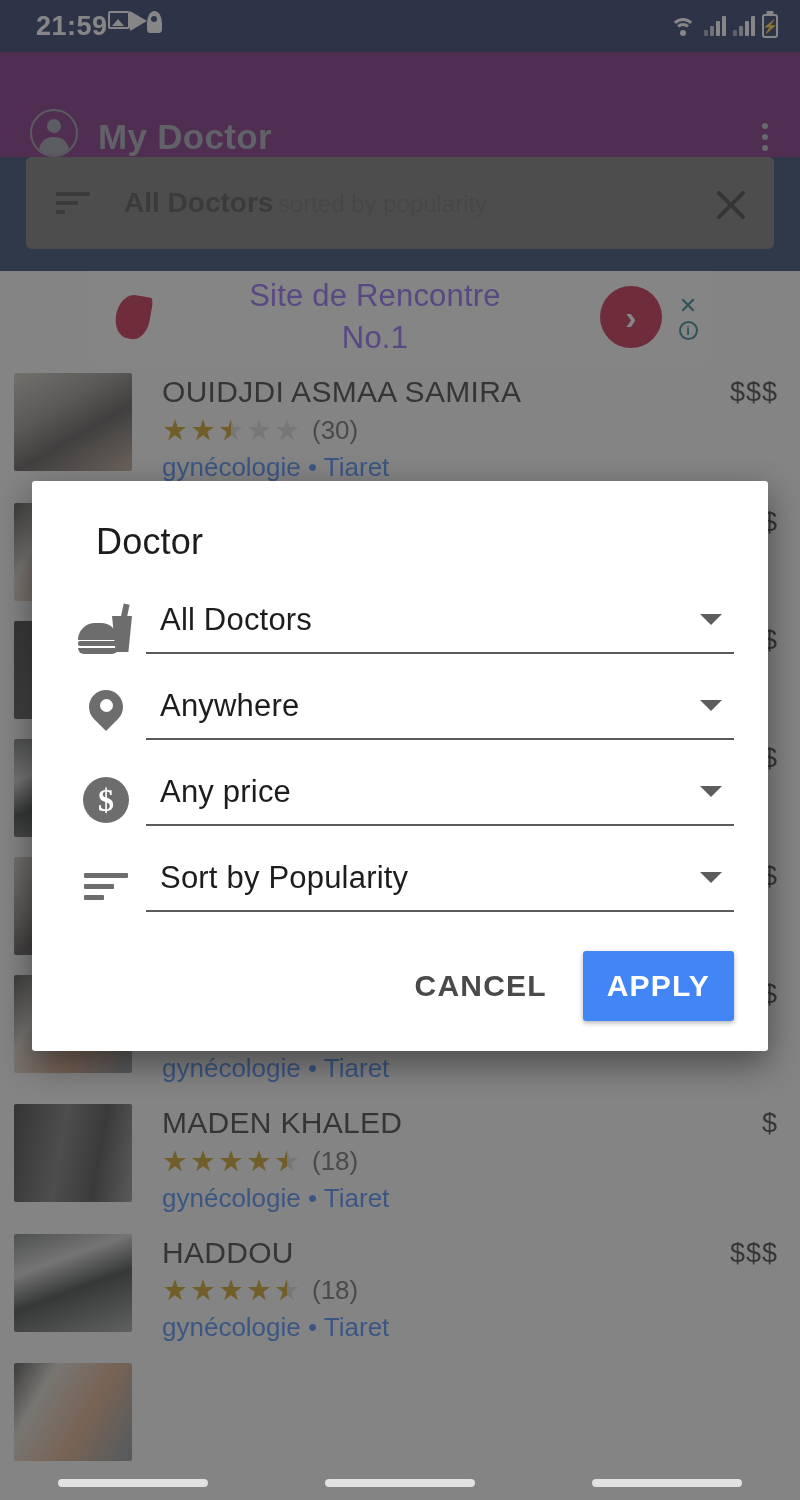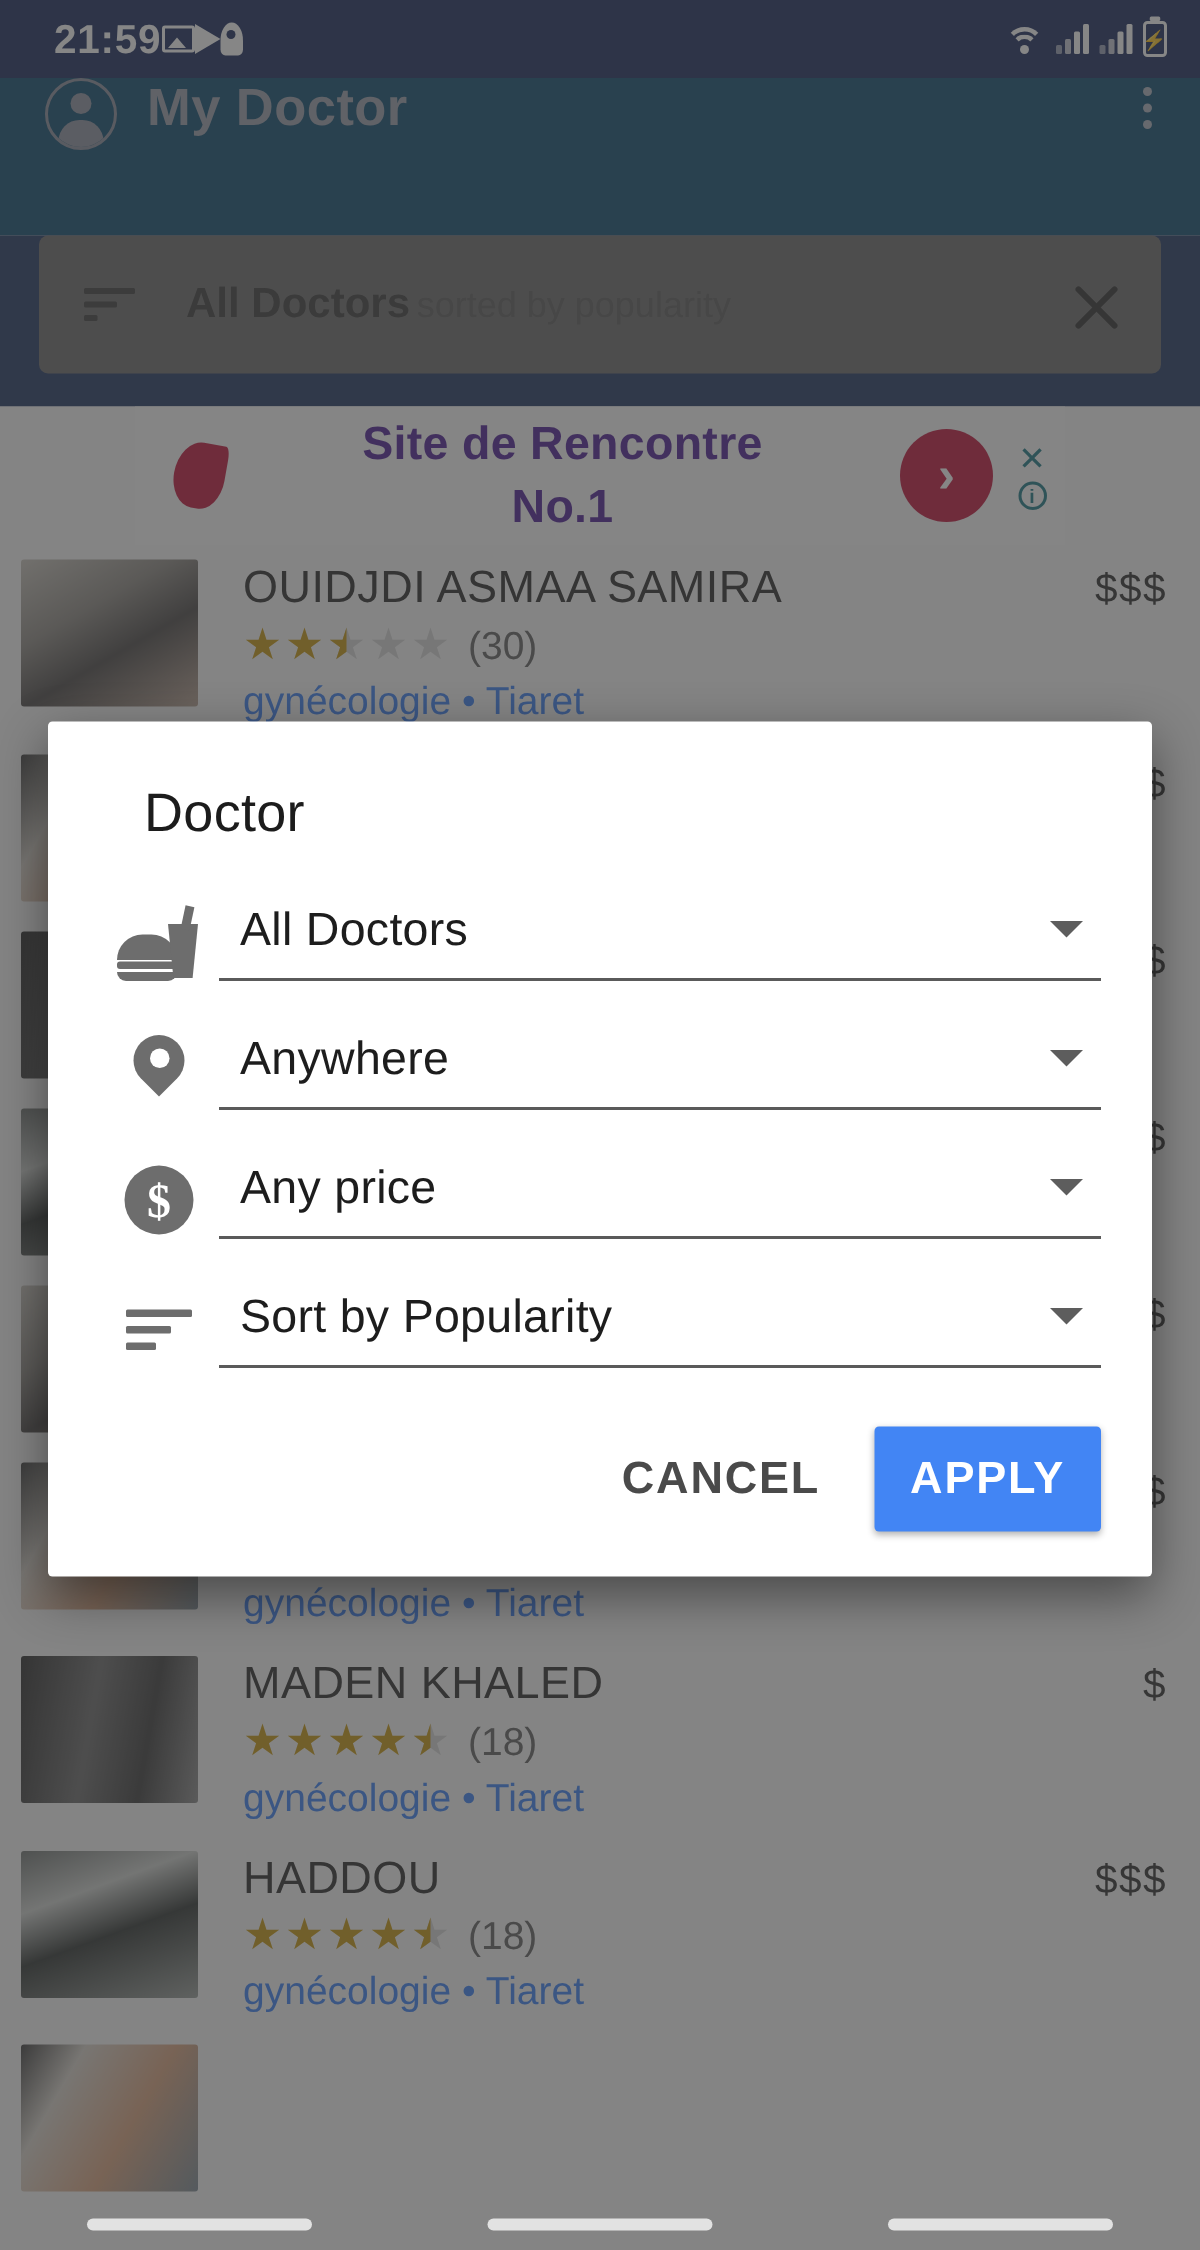--- a/index.html
+++ b/index.html
@@ -26,21 +26,21 @@
 
   
   .status-bar {
     position: relative;
     height: 52px;
     background: #18295c;
     display: flex; align-items: center;
     padding: 0 22px 0 36px;
     color: #fff;
   }
-  .status-left { display: flex; align-items: center; flex: 1; }
+  .status-left { display: flex; align-items: flex-start; flex: 1; }
   .status-time { font-size: 27px; font-weight: 600; letter-spacing: .5px; }
   .status-right { display: flex; align-items: center; gap: 7px; }
 
   .ic-image {
     width: 22px; height: 18px; border: 2.5px solid #fff; border-radius: 2px;
     position: relative; display: inline-block;
   }
   .ic-image::after {
     content: ""; position: absolute; left: 2px; bottom: 1px;
     width: 0; height: 0;
@@ -87,22 +87,22 @@
   }
   .ic-batt::before {
     content:""; position:absolute; top:-5px; left:50%; transform:translateX(-50%);
     width:7px; height:3px; background:#fff; border-radius:1px;
   }
   .ic-batt span { font-size: 13px; line-height: 1; color: #fff; font-weight: bold; }
 
   
   .app-bar {
     height: 105px;
-    background: #0c4a6e;
-    display: flex; align-items: flex-start;
+    background: #701a75;
+    display: flex; align-items: flex-end;
     padding: 0 26px 0 30px;
   }
   .app-logo {
     width: 48px; height: 48px; border-radius: 50%;
     border: 2.5px solid #8a8f9e;
     display:flex; align-items:flex-end; justify-content:center;
     overflow:hidden; position:relative; flex: none;
   }
   .app-logo::before {
     content:""; position:absolute; top:8px; left:50%; transform:translateX(-50%);
@@ -148,22 +148,22 @@
   .ad-box {
     width: 620px; background:#fbfbfb; display:flex; align-items:center;
     padding: 0 4px 0 26px; position: relative;
   }
   .ad-flame {
     width: 34px; height: 44px; background:#c2143c; flex:none;
     border-radius: 60% 10% 55% 55% / 65% 25% 60% 60%;
     transform: rotate(10deg);
   }
   .ad-text {
-    flex: 1; text-align:center; font-size: 31px; font-weight: 700;
-    color:#4c1d95; line-height: 1.35; letter-spacing:.2px;
+    flex: 1; text-align:center; font-size: 31px; font-weight: 400;
+    color:#8b5cf6; line-height: 1.35; letter-spacing:.2px;
   }
   .ad-cta {
     width: 62px; height: 62px; border-radius:50%; background:#c2143c;
     display:flex; align-items:center; justify-content:center; flex:none;
     color:#fff; font-size:34px; font-weight:700;
   }
   .ad-marks { width: 36px; display:flex; flex-direction:column; align-items:center; gap:4px; flex:none; margin-left:8px; }
   .ad-x { font-size: 22px; color:#1b7a86; line-height:1; }
   .ad-i {
     width:19px; height:19px; border:2px solid #1b7a86; border-radius:50%;

